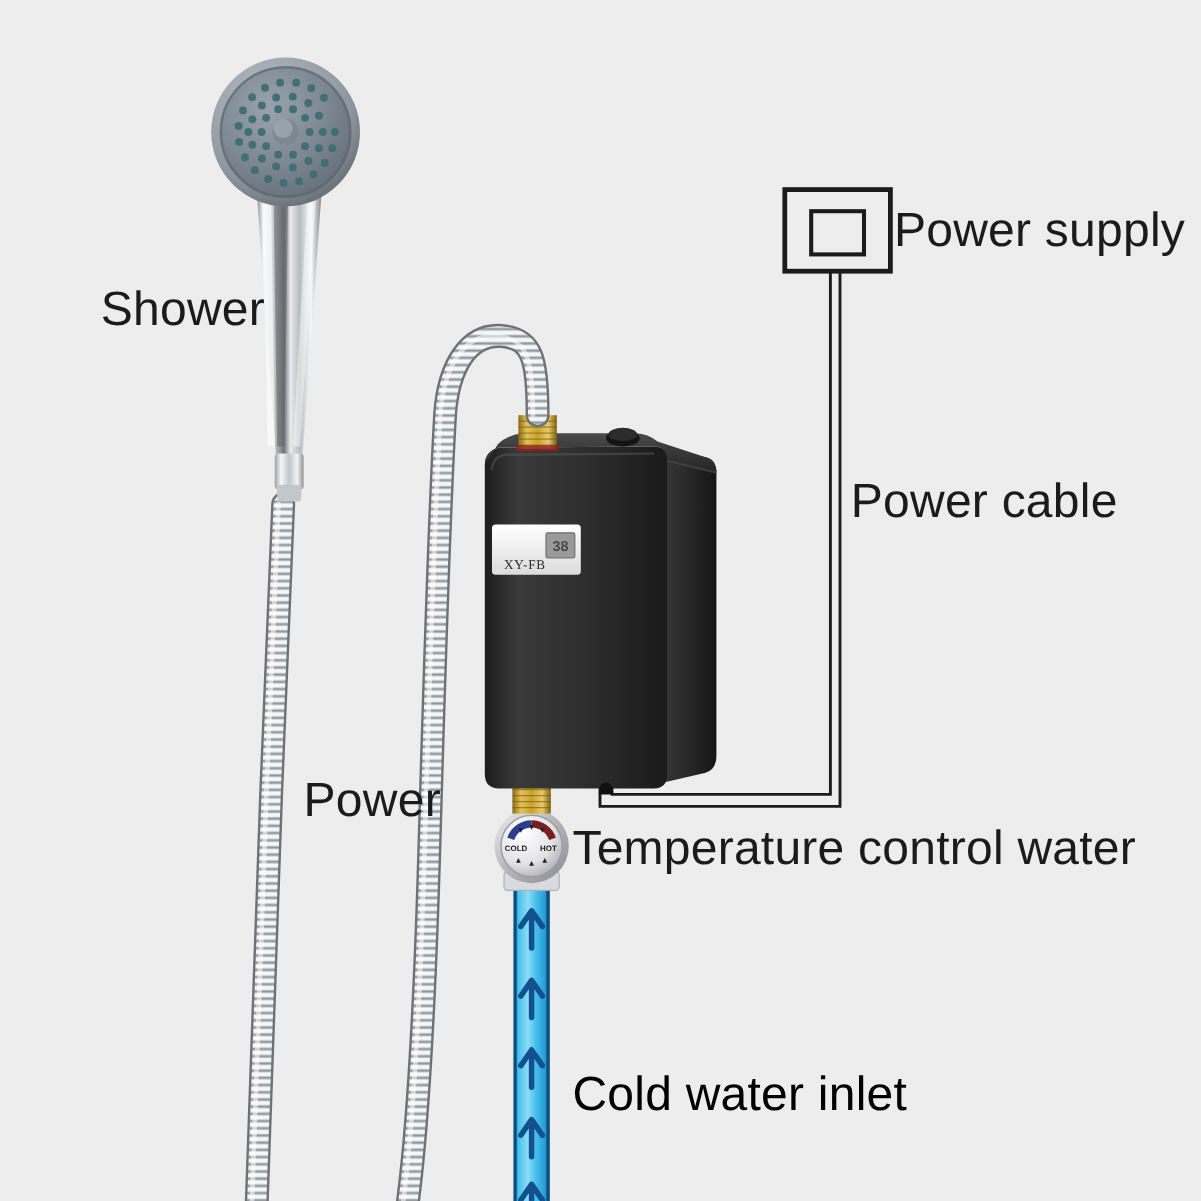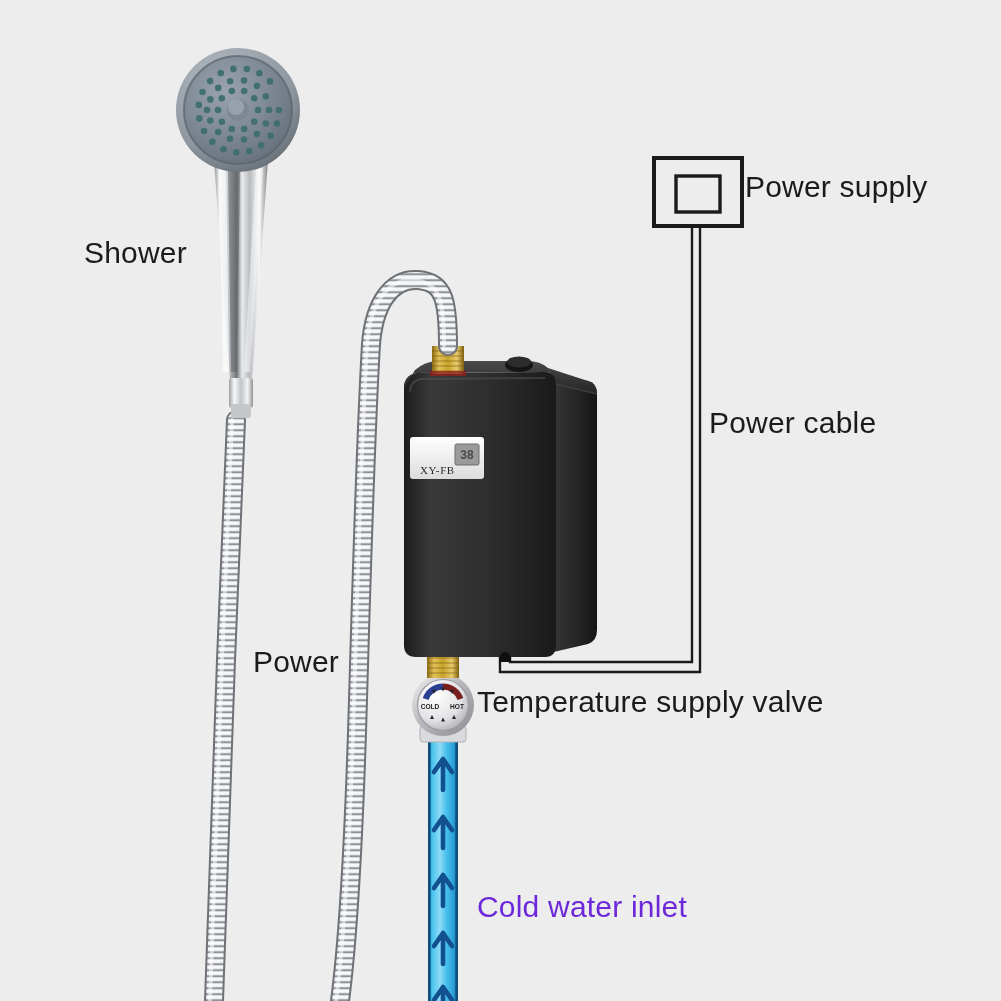--- a/index.html
+++ b/index.html
@@ -19,31 +19,31 @@
     position: absolute;
     left: 0;
     top: 0;
     width: 1001px;
     height: 1001px;
     display: block;
   }
   .callout {
     position: absolute;
     color: #1b1b1b;
-    font-size: 30px;
+    font-size: 40px;
     letter-spacing: 0.2px;
     white-space: nowrap;
     font-family: "Liberation Sans", sans-serif;
   }
   #label-shower   { left: 84px;  top: 236px; }
   #label-hose     { left: 253px; top: 645px; }
   #label-psupply  { left: 745px; top: 170px; }
-  #label-pcable   { left: 709px; top: 406px; }
+  #label-pcable   { left: 709px; top: 396px; }
   #label-tvalve   { left: 477px; top: 685px; }
-  #label-coldin   { left: 477px; top: 890px; color: #6d28d9; }
+  #label-coldin   { left: 477px; top: 890px; color: #000000; }
 </style>
 </head>
 <body>
 
 <div id="stage">
 
   <svg class="layer" viewBox="0 0 1001 1001">
     <defs>
 
       <linearGradient id="gChromeH" x1="0" y1="0" x2="1" y2="0">
@@ -317,16 +317,16 @@
         <circle cx="259.4" cy="73.3" r="3.3"></circle>
           <circle cx="270.0" cy="81.4" r="3.3"></circle>
       </g>
     </g>
   </svg>
 
   <div class="callout" id="label-shower">Shower</div>
   <div class="callout" id="label-hose">Power</div>
   <div class="callout" id="label-psupply">Power supply</div>
   <div class="callout" id="label-pcable">Power cable</div>
-  <div class="callout" id="label-tvalve">Temperature supply valve</div>
+  <div class="callout" id="label-tvalve">Temperature control water</div>
   <div class="callout" id="label-coldin">Cold water inlet</div>
 
 </div>
 
 </body></html>

